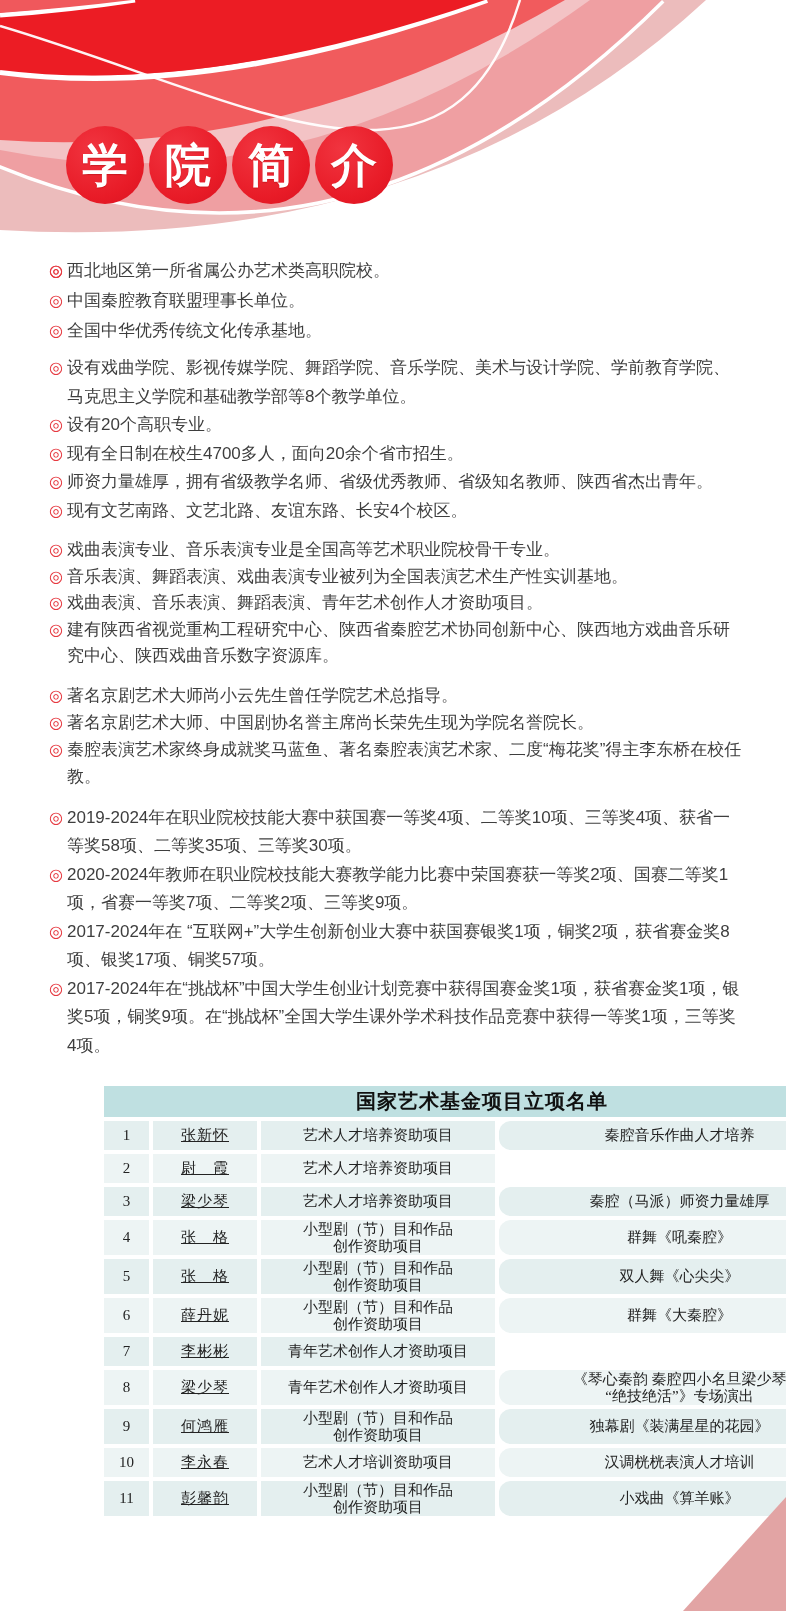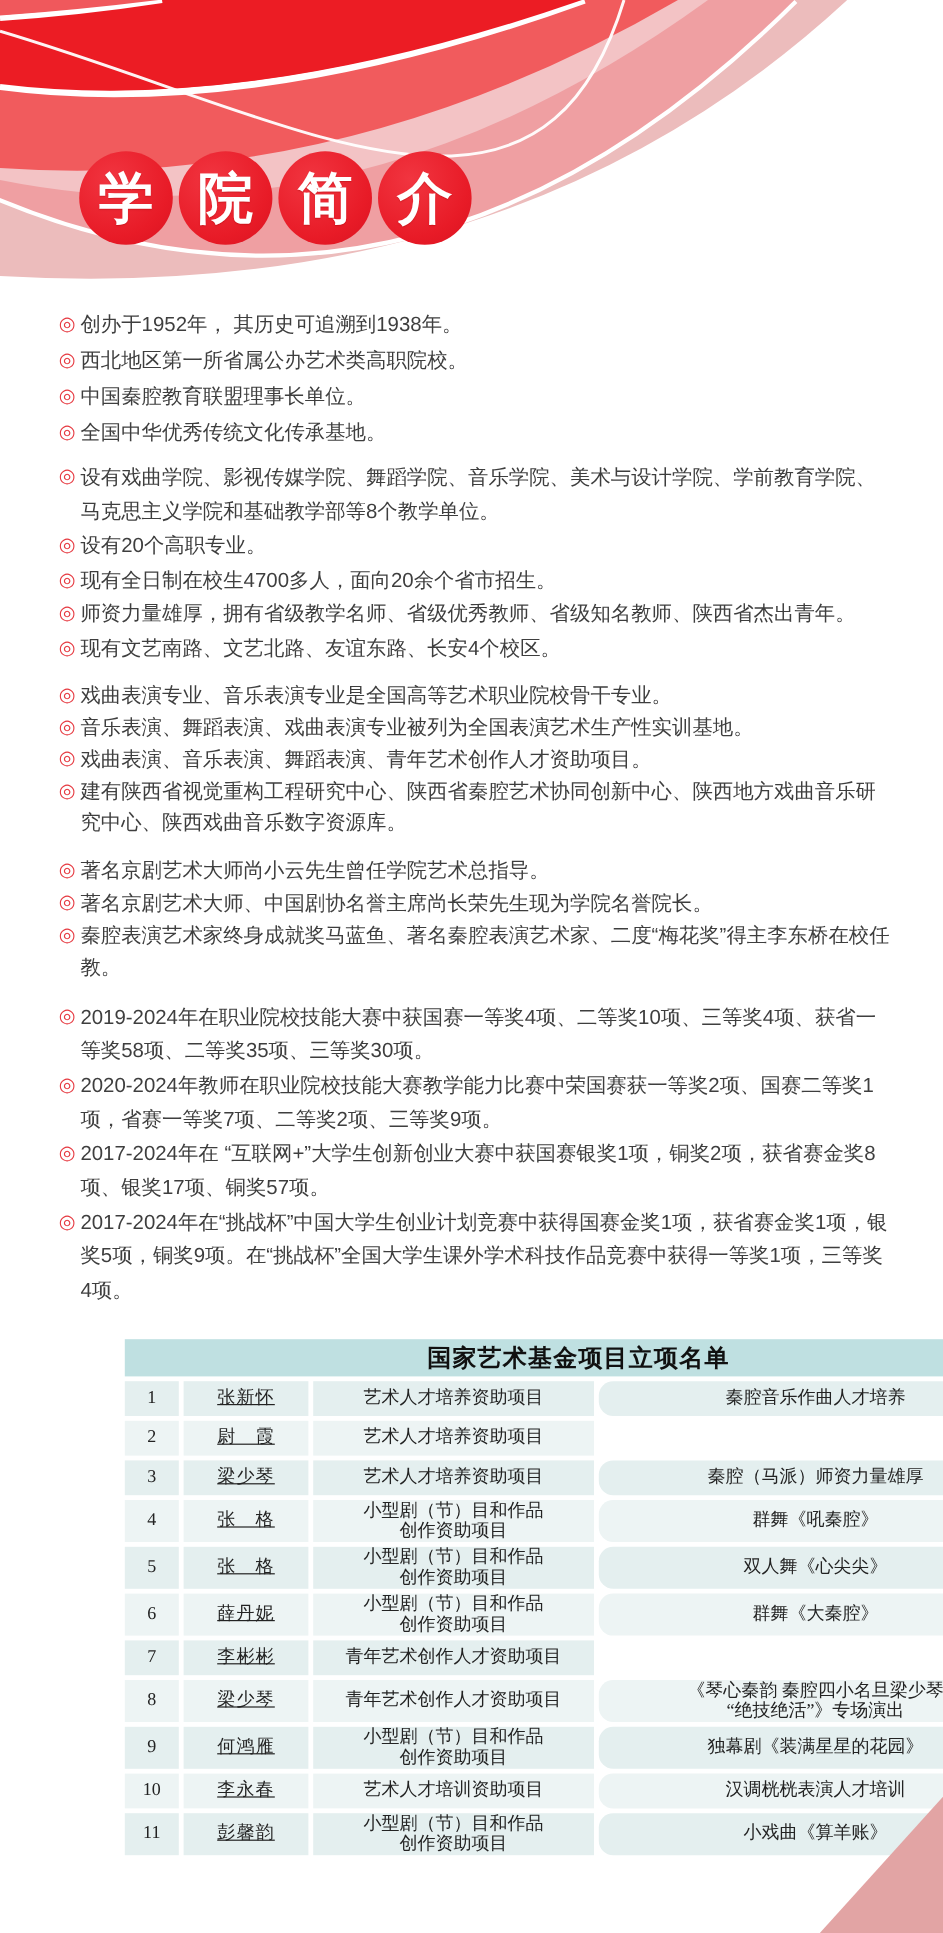--- a/index.html
+++ b/index.html
@@ -90,21 +90,21 @@
   <div class="title-circles">
     <div class="circle">学</div>
     <div class="circle">院</div>
     <div class="circle">简</div>
     <div class="circle">介</div>
   </div>
 </div>
 
 <div class="content">
   <div class="group g1">
-      <div class="li"><span class="bullet">◎</span><span>创办于1952年， 其历史可追溯到1938年。</span></div>
+      <div class="li"><span class="bullet">◎</span></div>
       <div class="li"><span class="bullet">◎</span><span>西北地区第一所省属公办艺术类高职院校。</span></div>
       <div class="li"><span class="bullet">◎</span><span>中国秦腔教育联盟理事长单位。</span></div>
       <div class="li"><span class="bullet">◎</span><span>全国中华优秀传统文化传承基地。</span></div>
     </div>
   <div class="group g2">
       <div class="li"><span class="bullet">◎</span><span>设有戏曲学院、影视传媒学院、舞蹈学院、音乐学院、美术与设计学院、学前教育学院、马克思主义学院和基础教学部等8个教学单位。</span></div>
       <div class="li"><span class="bullet">◎</span><span>设有20个高职专业。</span></div>
       <div class="li"><span class="bullet">◎</span><span>现有全日制在校生4700多人，面向20余个省市招生。</span></div>
       <div class="li"><span class="bullet">◎</span><span>师资力量雄厚，拥有省级教学名师、省级优秀教师、省级知名教师、陕西省杰出青年。</span></div>
       <div class="li"><span class="bullet">◎</span><span>现有文艺南路、文艺北路、友谊东路、长安4个校区。</span></div>

